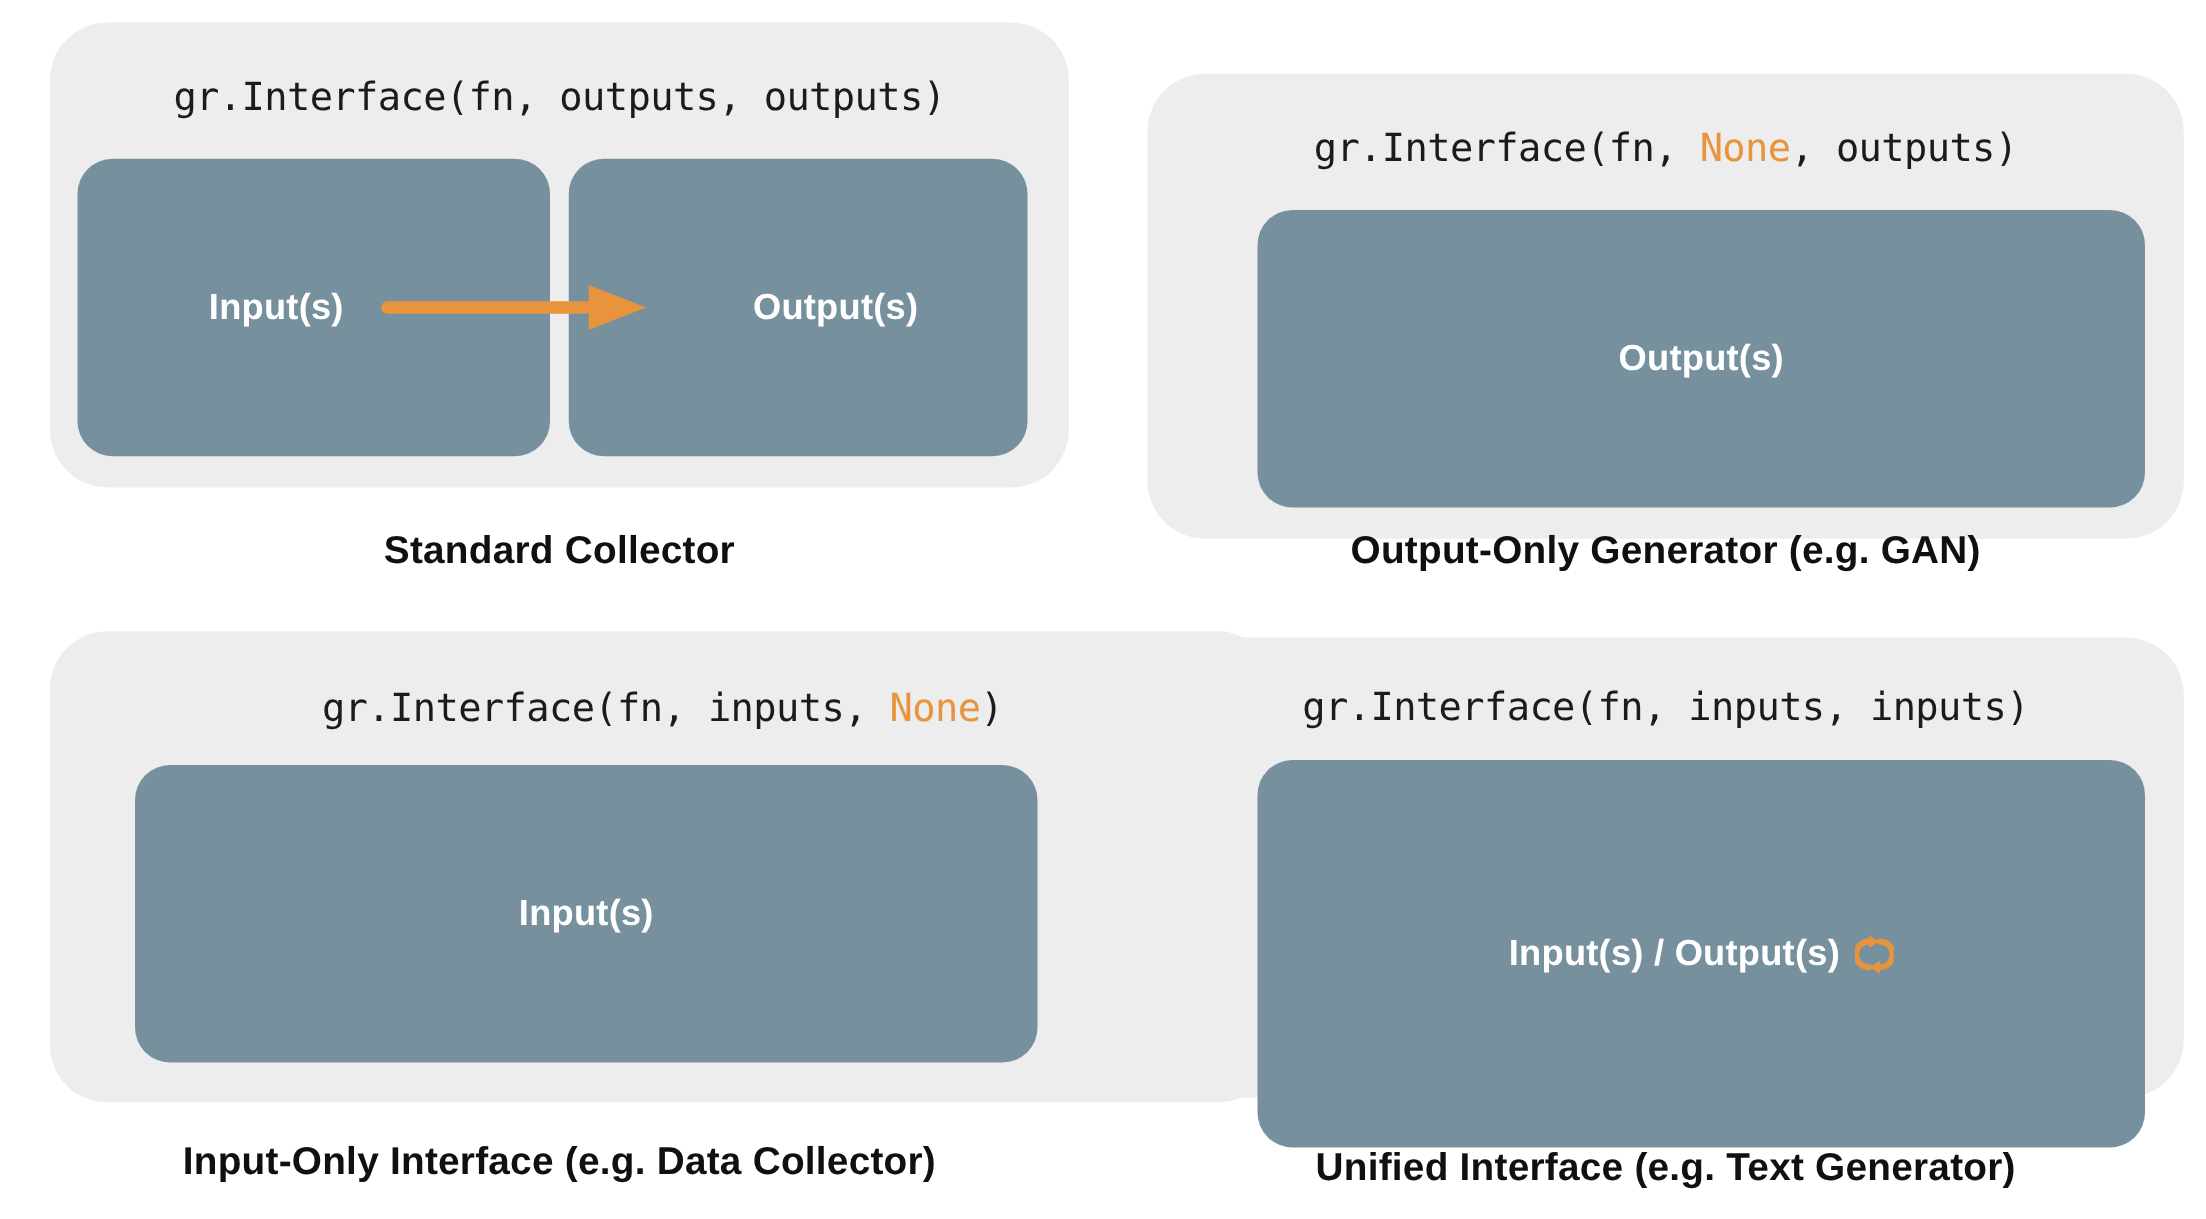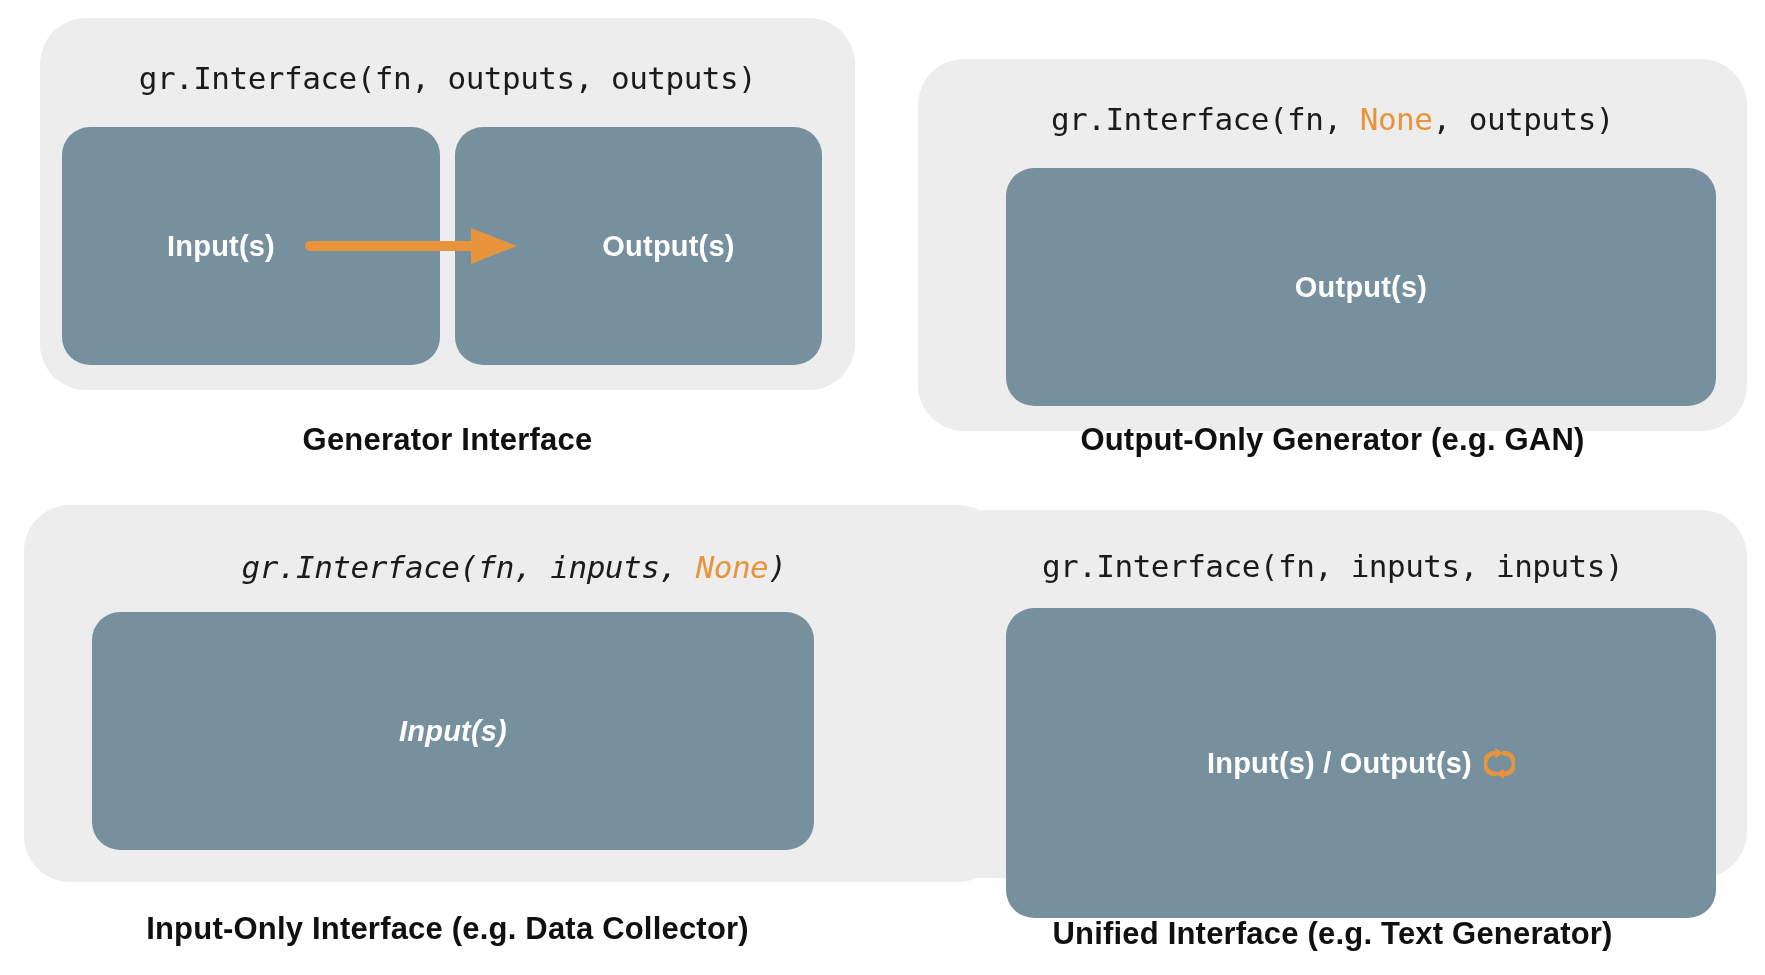--- a/index.html
+++ b/index.html
@@ -105,31 +105,31 @@
       <span class="slab-label shift-left">Input(s)</span>
     </div>
     <div class="slab" style="left:415px; top:109px; width:367px; height:238px;">
       <span class="slab-label shift-right">Output(s)</span>
     </div>
     <div class="arrow">
       <div class="shaft"></div>
       <div class="head"></div>
     </div>
   </div>
-  <div class="caption" style="left:40px; top:422px; width:815px;">Generator Interface</div>
+  <div class="caption" style="left:40px; top:422px; width:815px;">Standard Collector</div>
 
   <div class="panel" style="left:918px; top:18px; width:829px; height:372px;margin-top:41px;">
     <div class="code" style="top:42px;"><span>gr.Interface(fn, </span><span class="accent">None</span><span>, outputs)</span></div>
     <div class="slab" style="left:88px; top:109px; width:710px; height:238px;">
       <span class="slab-label">Output(s)</span>
     </div>
   </div>
   <div class="caption" style="left:918px; top:422px; width:829px;">Output-Only Generator (e.g. GAN)</div>
 
-  <div class="panel" style="left:24px; top:505px; width:980px; height:377px;font-style:italic;">
+  <div class="panel" style="left:40px; top:505px; width:980px; height:377px;">
     <div class="code" style="top:44px;"><span>gr.Interface(fn, inputs, </span><span class="accent">None</span><span>)</span></div>
     <div class="slab" style="left:68px; top:107px; width:722px; height:238px;">
       <span class="slab-label">Input(s)</span>
     </div>
   </div>
   <div class="caption" style="left:40px; top:911px; width:815px;">Input-Only Interface (e.g. Data Collector)</div>
 
   <div class="panel" style="left:918px; top:510px; width:829px; height:368px;padding-left:10px;">
     <div class="code" style="top:38px;"><span>gr.Interface(fn, inputs, inputs)</span><span class="accent"></span><span></span></div>
     <div class="slab" style="left:88px; top:98px; width:710px; height:310px;">

